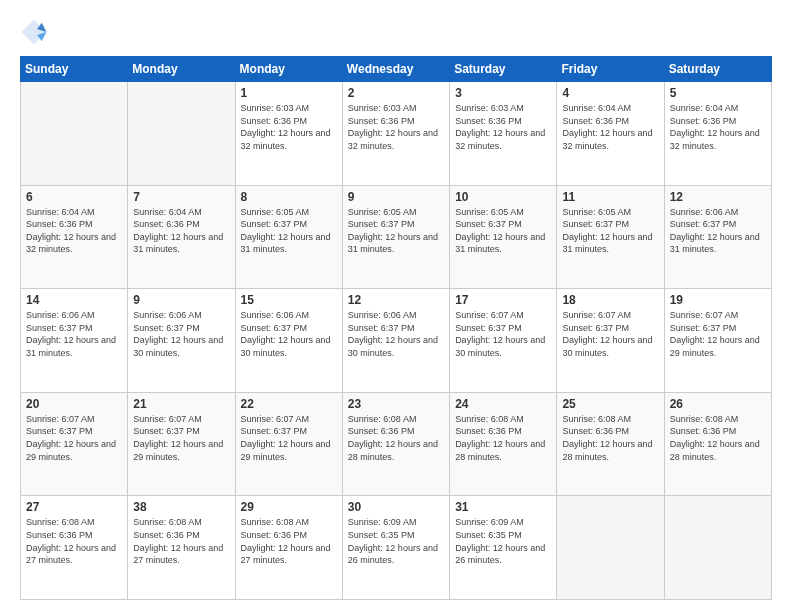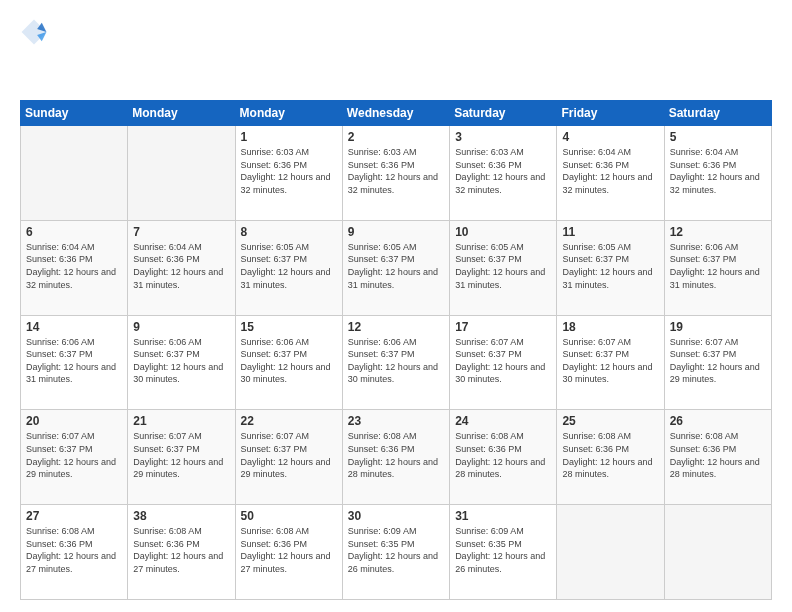--- a/index.html
+++ b/index.html
@@ -9,21 +9,20 @@
       width: 792px;
       height: 612px;
       overflow: hidden;
     }
     .page {
       width: 792px;
       height: 612px;
       padding: 18px 20px 12px 20px;
       display: flex;
       flex-direction: column;
-      gap: 44px;
     }
     .header {
       display: flex;
       justify-content: space-between;
       align-items: flex-start;
       margin-bottom: 10px;
     }
     .logo {
       display: flex;
       align-items: center;
@@ -315,21 +314,21 @@
 Sunset: 6:36 PM
 Daylight: 12 hours and 27 minutes.</div>
           </td>
           <td>
             <span class="day-num">38</span>
             <div class="day-info" style="white-space: pre-line;">Sunrise: 6:08 AM
 Sunset: 6:36 PM
 Daylight: 12 hours and 27 minutes.</div>
           </td>
           <td>
-            <span class="day-num">50</span>
+            <span class="day-num">29</span>
             <div class="day-info" style="white-space: pre-line;">Sunrise: 6:08 AM
 Sunset: 6:36 PM
 Daylight: 12 hours and 27 minutes.</div>
           </td>
           <td>
             <span class="day-num">30</span>
             <div class="day-info" style="white-space: pre-line;">Sunrise: 6:09 AM
 Sunset: 6:35 PM
 Daylight: 12 hours and 26 minutes.</div>
           </td>

